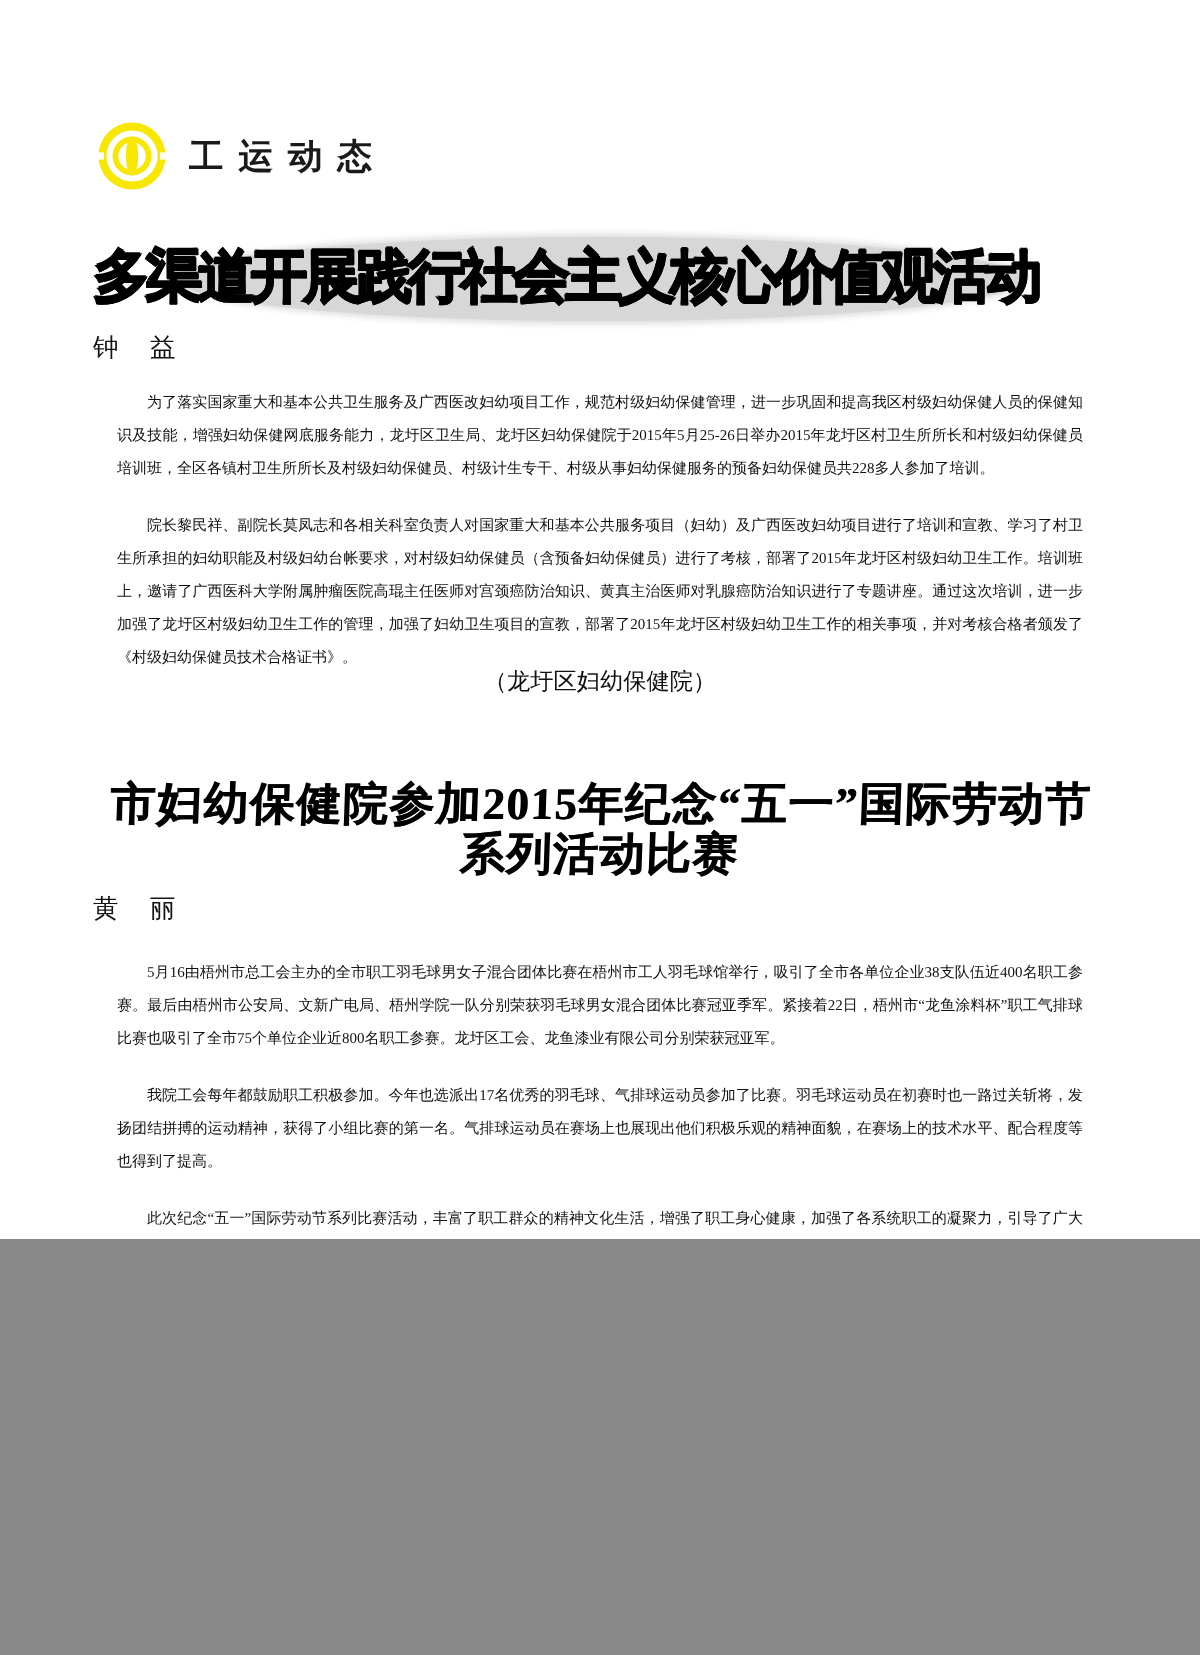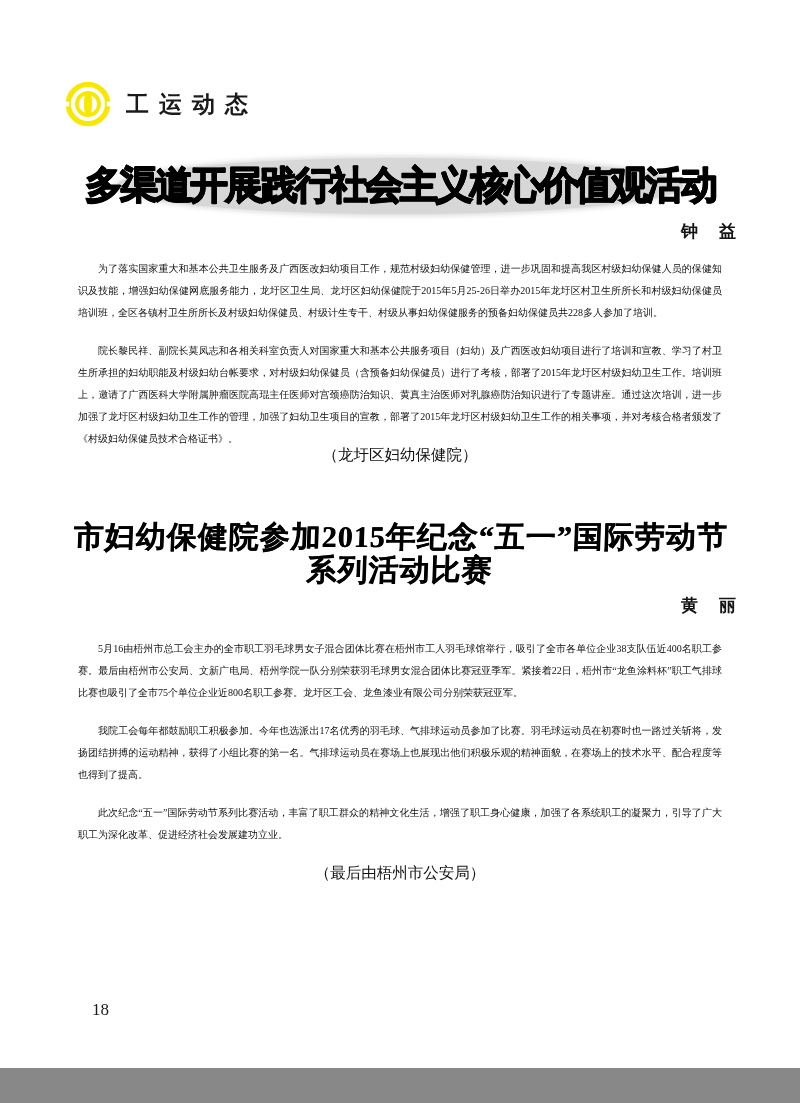--- a/index.html
+++ b/index.html
@@ -1,18 +1,18 @@
 <!DOCTYPE html>
 <html><head>
 <meta charset="utf-8">
 <style>
   html,body{margin:0;padding:0;background:#888;}
   .page{
     position:relative;
-    width:800px;height:1068px;
+    width:800px;height:826px;
     margin:0 auto;
     background:#ffffff;
     color:#141414;
     font-family:"Liberation Serif", serif;
     overflow:hidden;
   }
   
   .masthead{
     position:absolute;top:80px;left:64px;
     display:flex;align-items:center;gap:14px;
@@ -28,30 +28,30 @@
     position:absolute;top:156px;left:62px;width:676px;
   }
   
   .t1wrap{position:relative;height:60px;}
   .t1-ellipse{
     position:absolute;left:50%;top:2px;transform:translateX(-50%);
     width:566px;height:56px;background:#d7d7d7;border-radius:50%;
     box-shadow:0 0 5px 2px #dcdcdc;
   }
   .t1{
-    position:relative;margin:0;text-align:center;
+    position:relative;margin:0;text-align:left;
     font-family:"Liberation Sans", sans-serif;
     font-size:38px;line-height:58px;font-weight:900;
     letter-spacing:-3px;color:#000;
     -webkit-text-stroke:1.2px #000;
     text-shadow:0.7px 0 0 #000,-0.7px 0 0 #000,0 0.7px 0 #000,0 -0.7px 0 #000;
     white-space:nowrap;
   }
   .author{
-    text-align:right;font-size:17px;font-weight:bold;
+    text-align:left;font-size:17px;font-weight:normal;
     line-height:20px;margin-top:6px;letter-spacing:2px;
   }
   .body{margin-top:16px;}
   .body p{
     margin:16px;font-size:10px;line-height:22px;
     text-align:justify;text-indent:2em;color:#111;
   }
   .attr{
     font-size:15.5px;line-height:22px;text-align:center;color:#111;
   }

